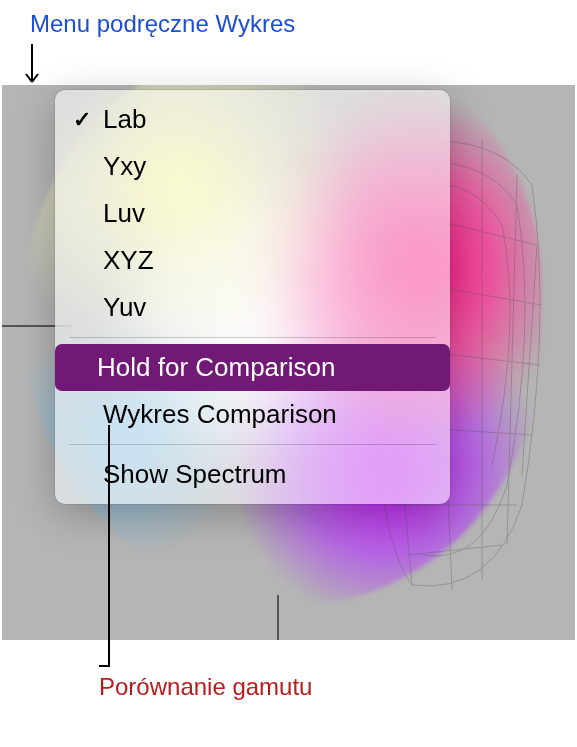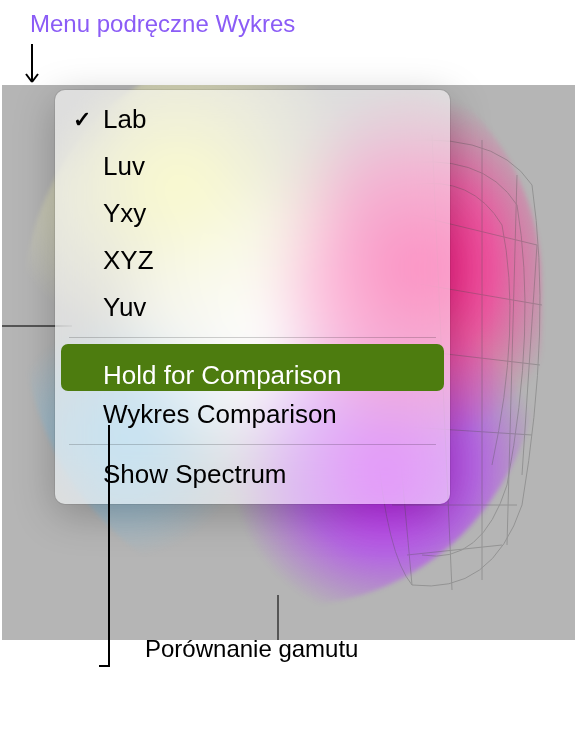--- a/index.html
+++ b/index.html
@@ -13,21 +13,21 @@
       height: 747px;
       position: relative;
       background: white;
       overflow: hidden;
     }
     .top-label {
       position: absolute;
       top: 10px;
       left: 30px;
       font-size: 24px;
-      color: #8b5cf6;
+      color: #1d4ed8;
     }
     .top-arrow {
       position: absolute;
       top: 44px;
       left: 22px;
     }
     .viewport-area {
       position: absolute;
       top: 85px;
       left: 2px;
@@ -89,26 +89,25 @@
     .menu-item {
       display: flex;
       align-items: center;
       height: 47px;
       padding: 0 18px 0 18px;
       font-size: 26px;
       color: #000;
       cursor: default;
     }
     .menu-item.highlighted {
-      background: #4d7c0f;
+      background: #701a75;
       color: #fff;
       border-radius: 7px;
-      margin: 0 6px;
+      margin: 0 0;
       padding: 0 12px 0 12px;
-      align-items: flex-end;
     }
     .check-col {
       width: 30px;
       display: inline-flex;
       align-items: center;
       justify-content: flex-start;
       flex-shrink: 0;
     }
     .checkmark {
       font-size: 22px;
@@ -117,26 +116,25 @@
     .menu-label {
       flex: 1;
     }
     .menu-separator {
       height: 1px;
       background: rgba(0,0,0,0.18);
       margin: 6px 14px;
     }
     .bottom-label {
       position: absolute;
-      top: 634px;
+      top: 672px;
       left: 99px;
       font-size: 24px;
-      color: #000000;
+      color: #b91c1c;
       line-height: 1.25;
-      margin-left: 46px;
     }
     .callout-line-bottom {
       position: absolute;
       left: 108px;
       top: 425px;
       width: 2px;
       height: 242px;
       background: #000;
     }
     .callout-tick-bottom {
@@ -184,26 +182,26 @@
 
   <div class="menu-item">
     <span class="check-col">
         <span class="checkmark">✓</span>
       </span>
     <span class="menu-label">Lab</span>
   </div>
 
   <div class="menu-item">
     <span class="check-col"></span>
+    <span class="menu-label">Yxy</span>
+  </div>
+
+  <div class="menu-item">
+    <span class="check-col"></span>
     <span class="menu-label">Luv</span>
-  </div>
-
-  <div class="menu-item">
-    <span class="check-col"></span>
-    <span class="menu-label">Yxy</span>
   </div>
 
   <div class="menu-item">
     <span class="check-col"></span>
     <span class="menu-label">XYZ</span>
   </div>
 
   <div class="menu-item">
     <span class="check-col"></span>
     <span class="menu-label">Yuv</span>

